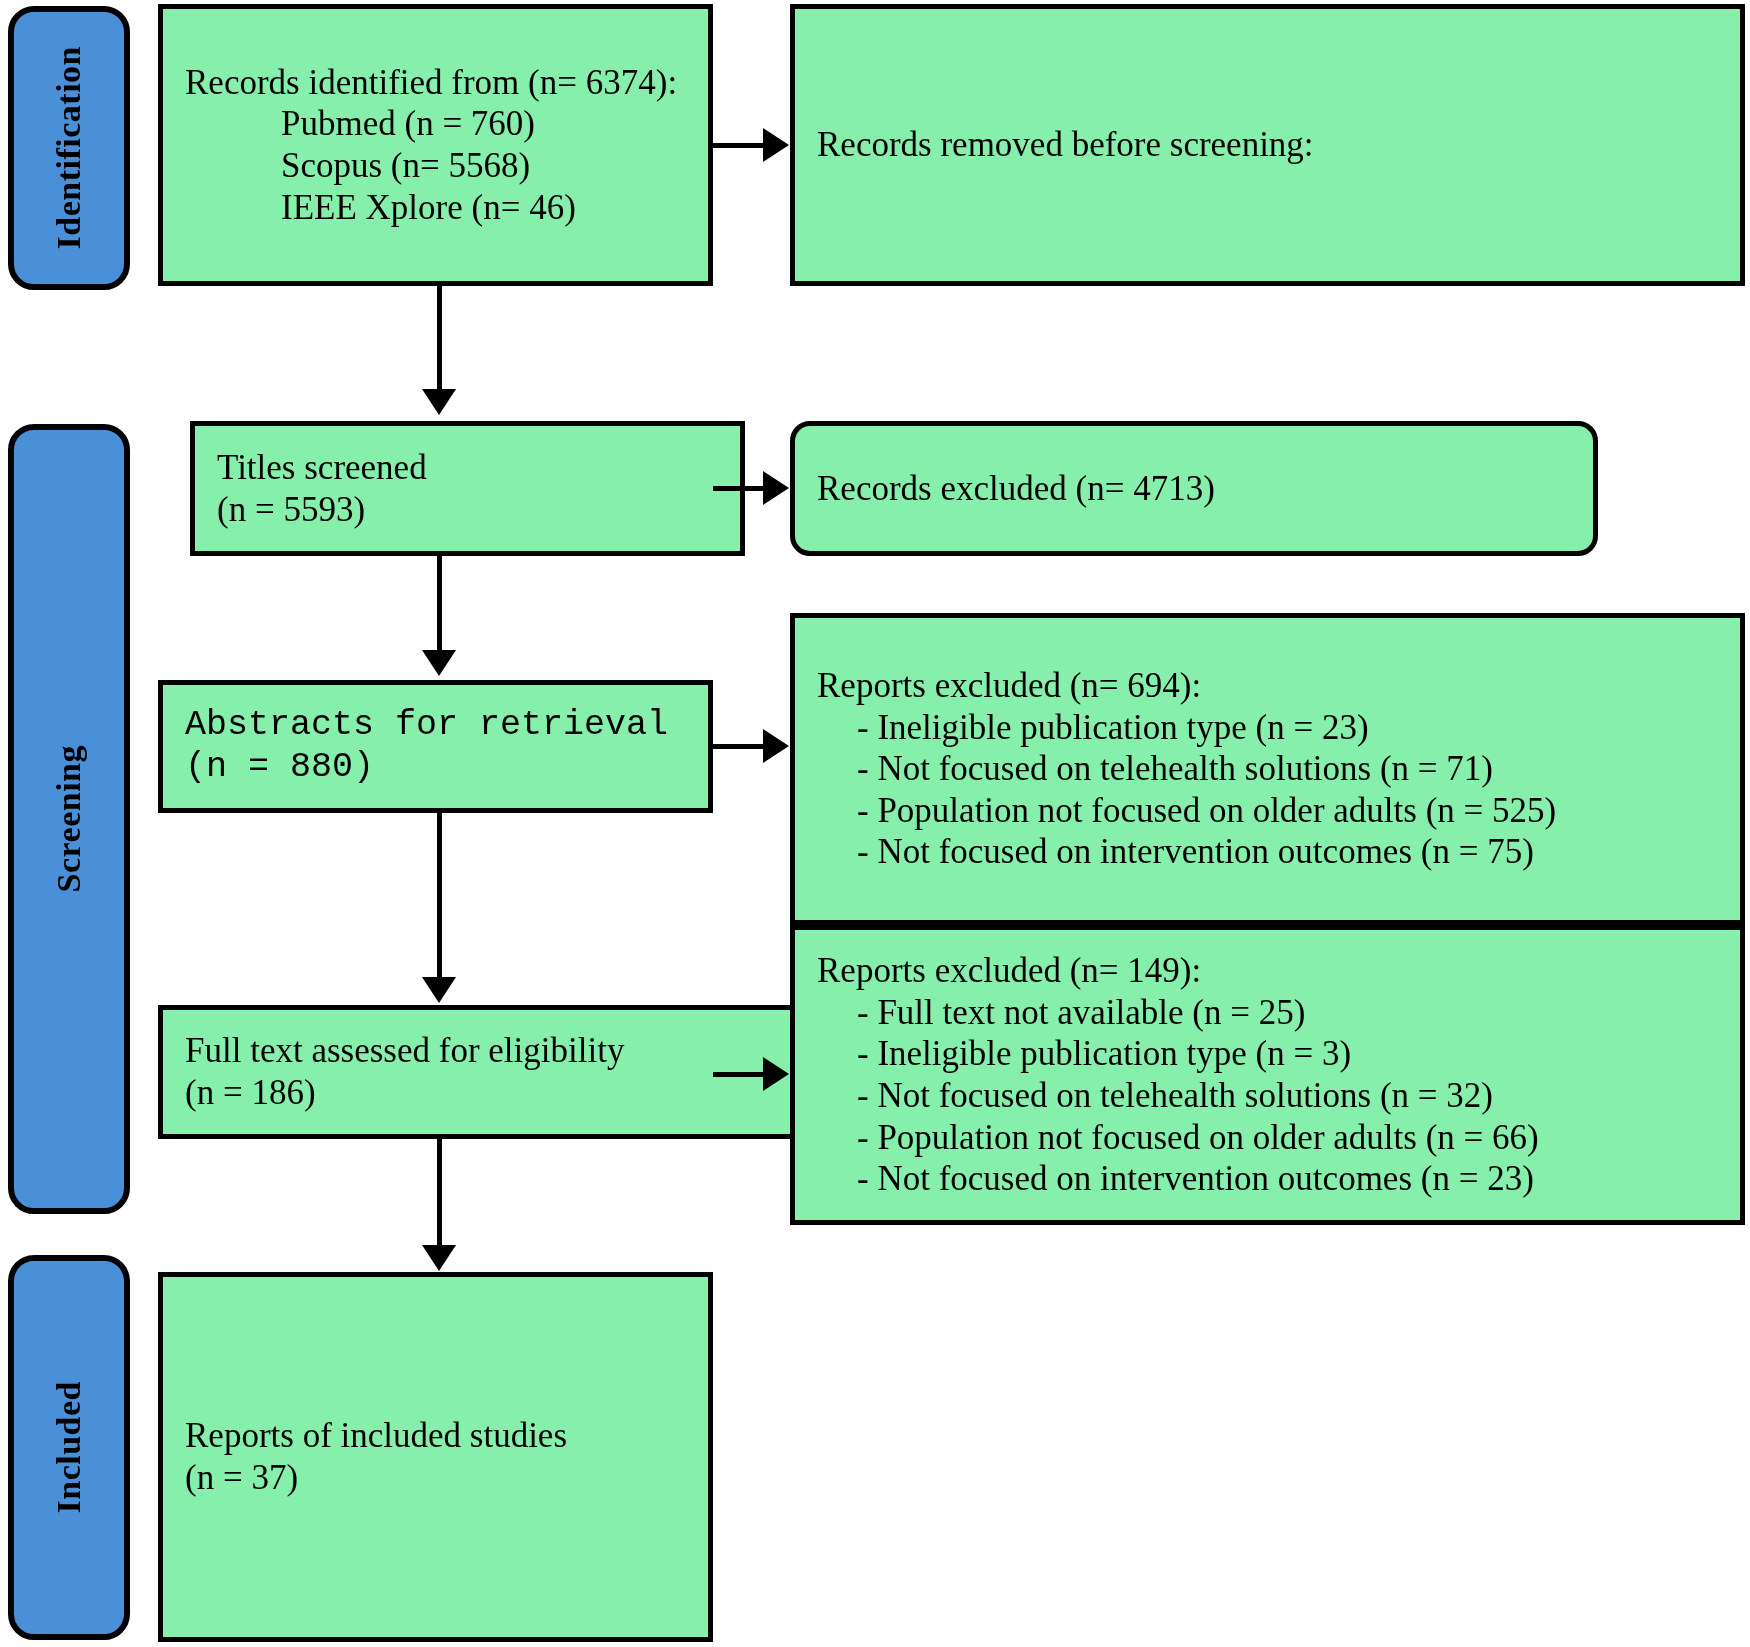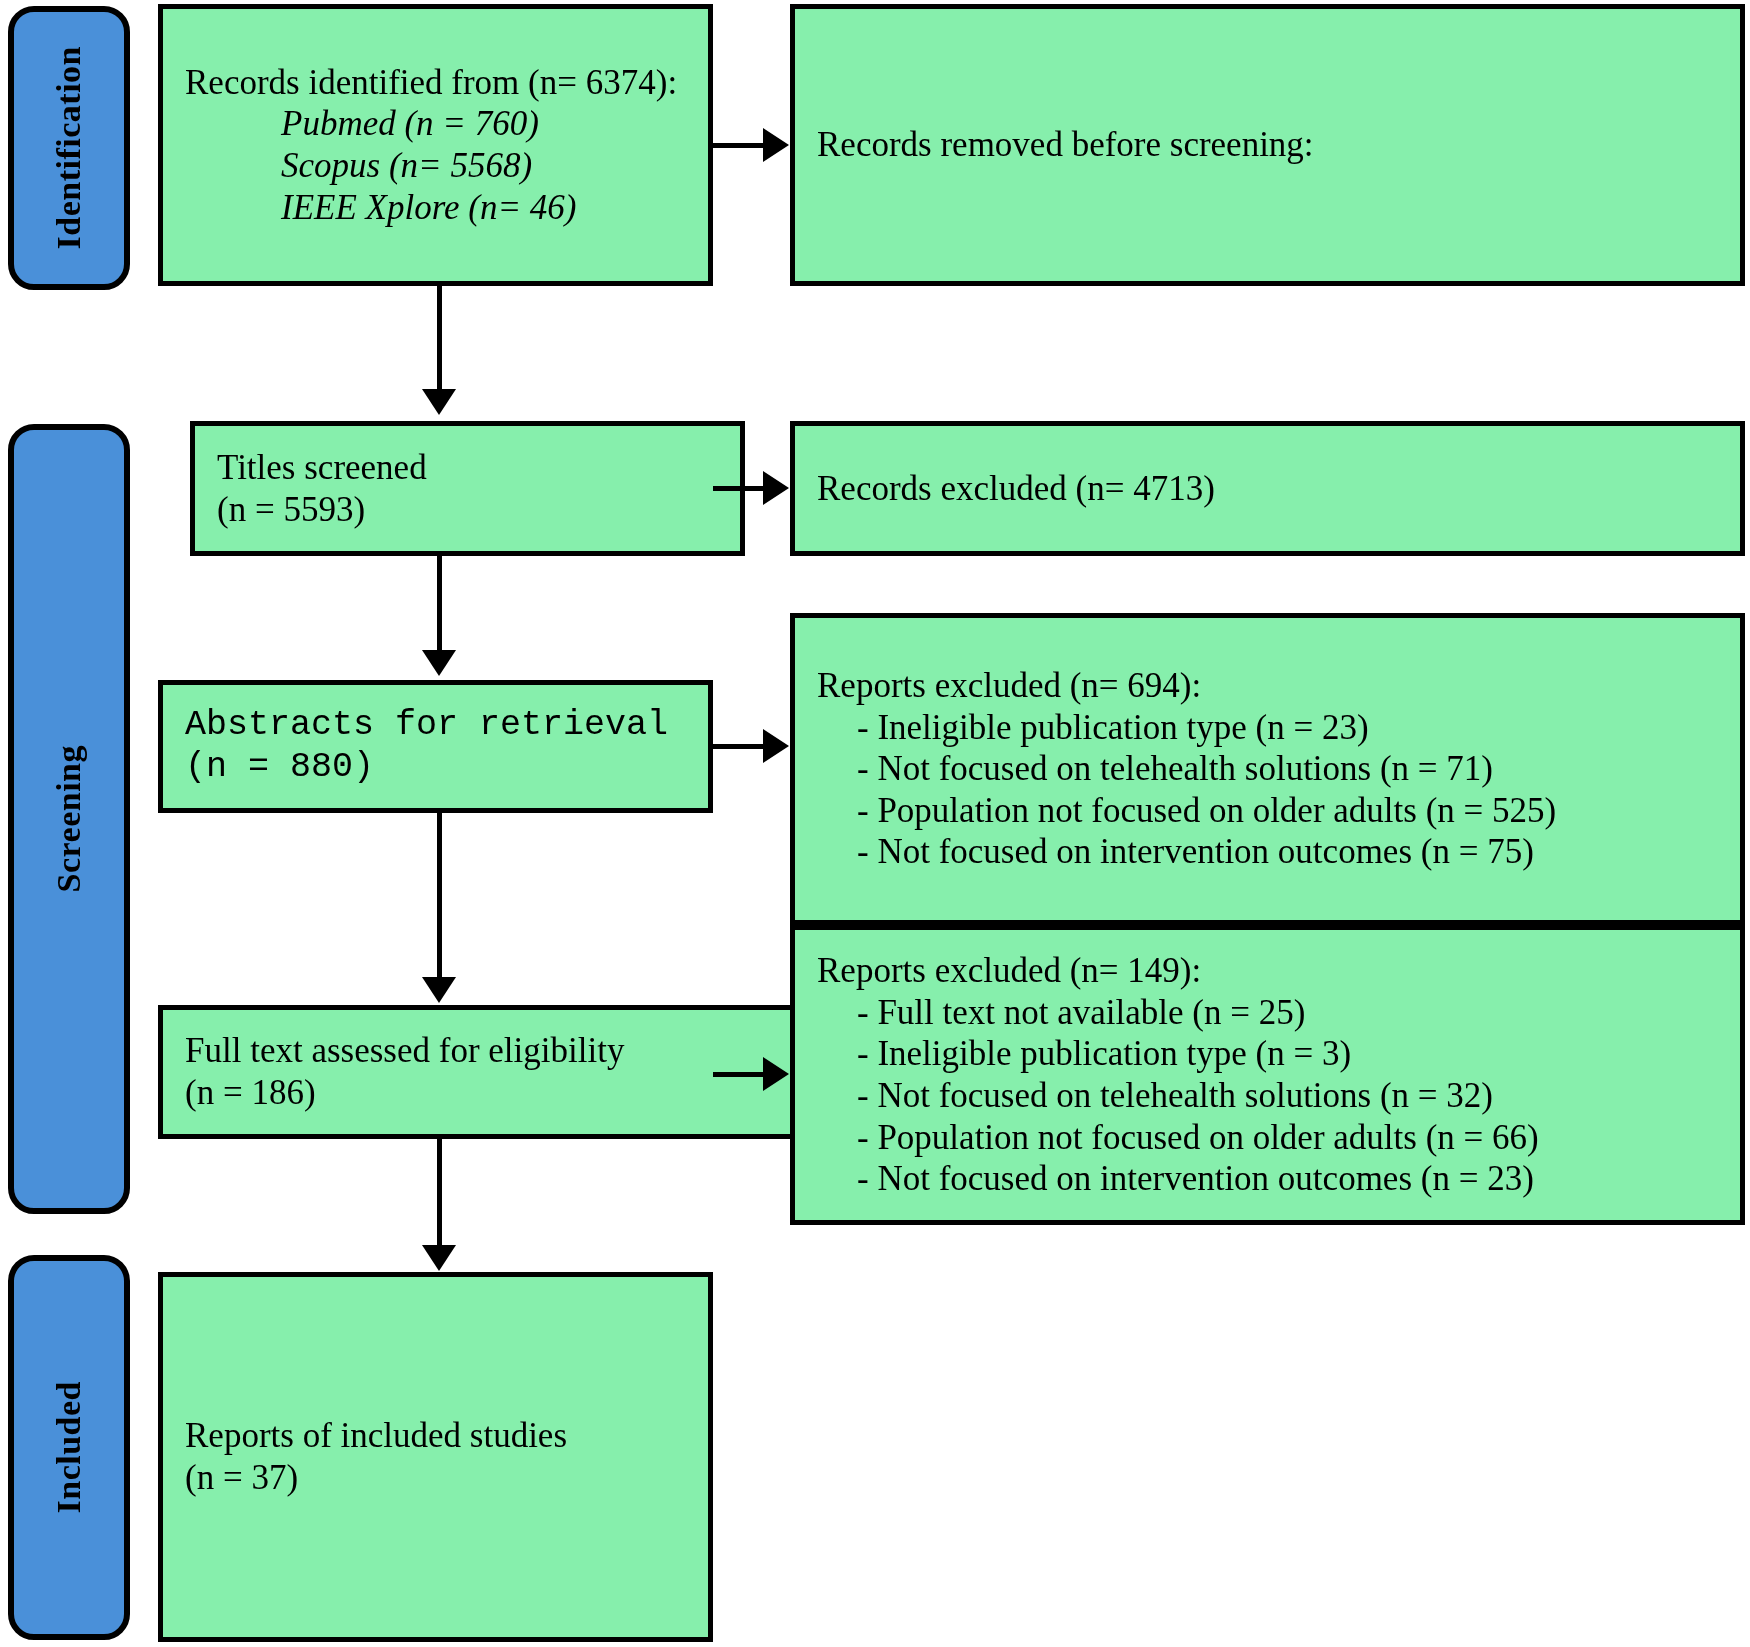--- a/index.html
+++ b/index.html
@@ -47,21 +47,21 @@
     justify-content:center;
   }
   .box-inner{
     padding:0 22px;
   }
   .line{
     font-size:35px;
     line-height:1.19;
     white-space:nowrap;
   }
-  .line.indent-src{ padding-left:96px;font-style:italic; }
+  .line.indent-src{ padding-left:96px; }
   .line.indent-bullet{ padding-left:40px; }
 
   
   .vline{
     position:absolute;
     background:#000000;
     width:5px;
   }
   .hline{
     position:absolute;
@@ -121,21 +121,21 @@
   <div class="vline" style="left:437px; top:286px; width:5px; height:107px;"></div>
   <div class="arrow-down" style="left:422px; top:389px;"></div>
 
   <div class="box" style="left:158px; top:421px; width:555px; height:135px;margin-left:32px;">
     <div class="box-inner">
       <div class="line">Titles screened</div>
       <div class="line">(n = 5593)</div>
     </div>
   </div>
 
-  <div class="box" style="left:790px; top:421px; width:955px; height:135px;">
+  <div class="box" style="left:790px; top:421px; width:808px; height:135px;border-radius:20px;">
     <div class="box-inner">
       <div class="line">Records excluded (n= 4713)</div>
     </div>
   </div>
 
   <div class="hline" style="left:713px; top:486px; width:52px;"></div>
   <div class="arrow-right" style="left:763px; top:471px;"></div>
 
   <div class="vline" style="left:437px; top:556px; width:5px; height:98px;"></div>
   <div class="arrow-down" style="left:422px; top:650px;"></div>

